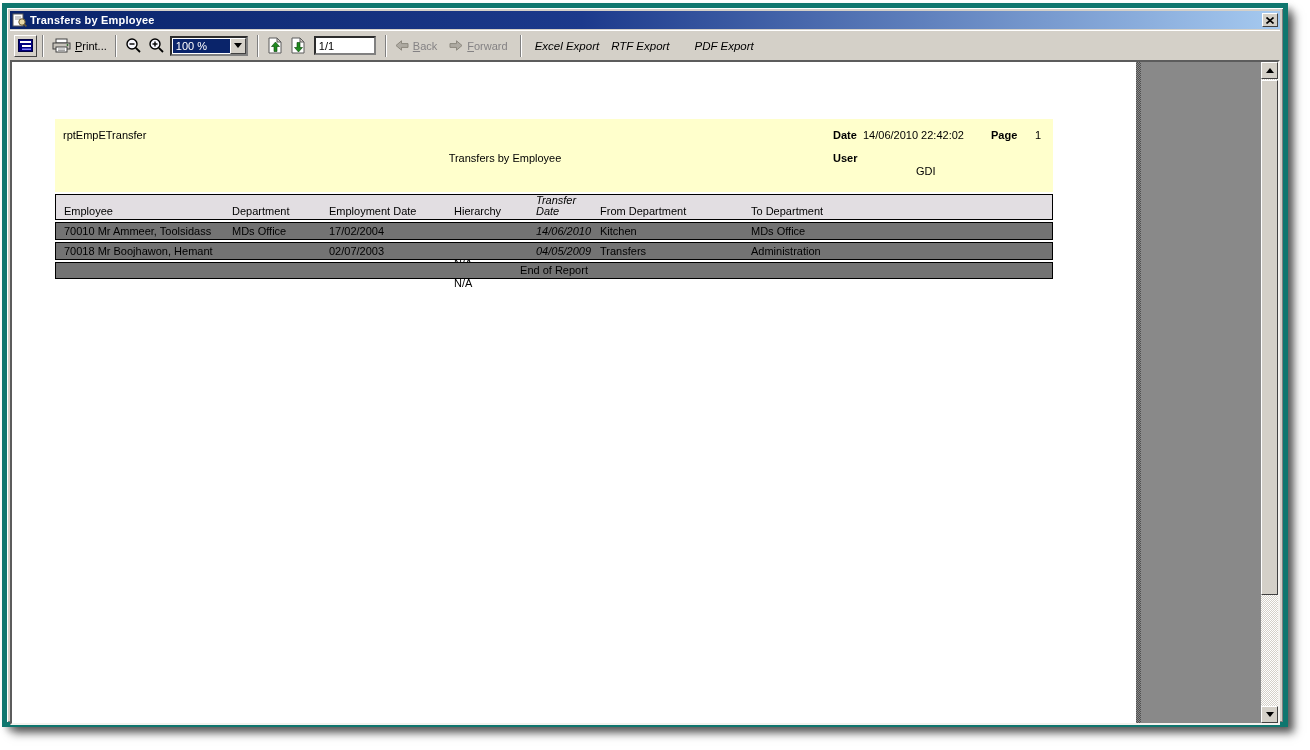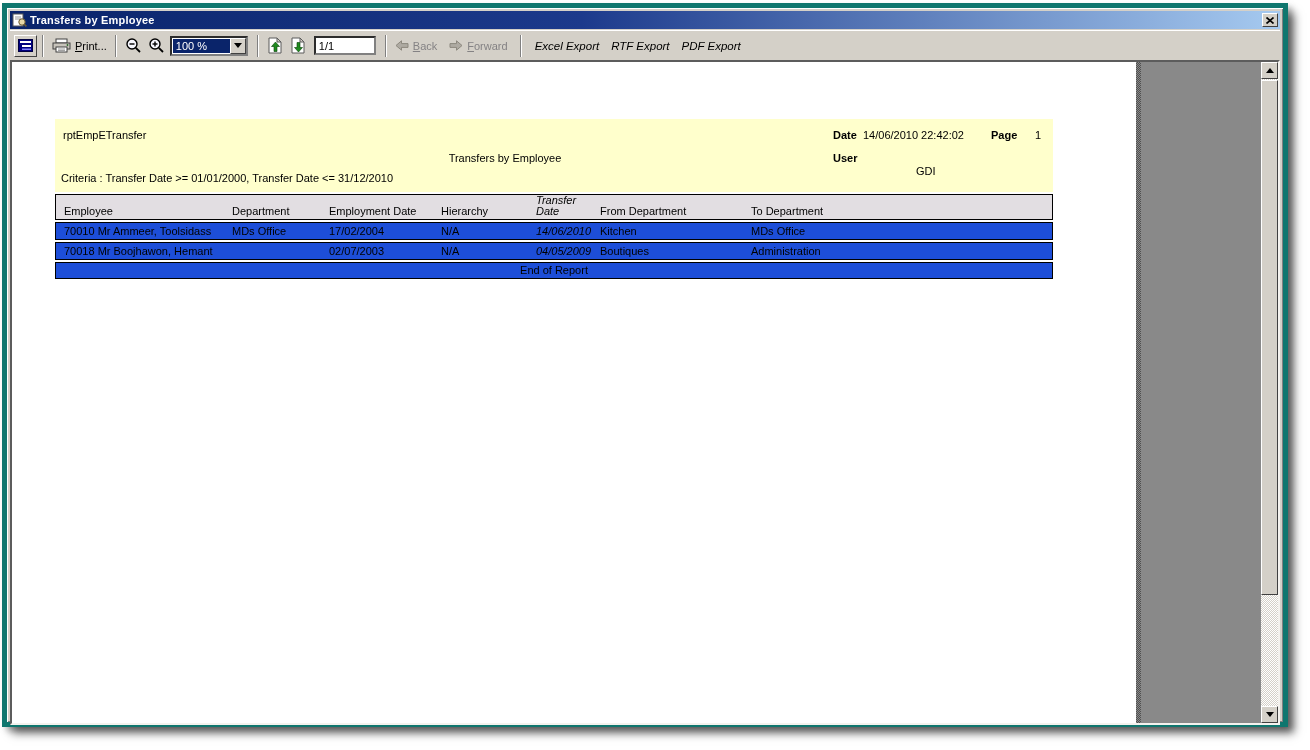--- a/index.html
+++ b/index.html
@@ -73,33 +73,33 @@
   .band .subtitle { position:absolute; left:0; top:33px; width:900px; text-align:center; }
   .band .lbl { font-weight:bold; }
   .date-lbl { position:absolute; left:778px; top:10px; }
   .date-val { position:absolute; left:808px; top:10px; }
   .page-lbl { position:absolute; left:936px; top:10px; }
   .page-val { position:absolute; left:960px; top:10px; width:26px; text-align:right; }
   .user-lbl { position:absolute; left:778px; top:33px; }
   .user-val { position:absolute; left:861px; top:33px;margin-top:13px; }
   .criteria { position:absolute; left:6px; top:53px; }
 
-  .trow { position:absolute; left:43px; width:998px; background:#1d4ed8; border:1px solid #000; }
+  .trow { position:absolute; left:43px; width:998px; background:#737373; border:1px solid #000; }
   .thead { top:132px; height:26px; background:#e2dee2; }
   .r0 { top:160px; height:18px; }
   .r1 { top:180px; height:18px; }
   .tfoot { top:200px; height:17px; text-align:center; line-height:15px; }
 
   .cell { position:absolute; overflow:hidden; white-space:nowrap; }
   .thead .cell { bottom:2px; white-space:normal; line-height:11px; }
   .trow:not(.thead) .cell { top:2px; line-height:13px; }
   .c0 { left:8px;   width:165px; }
   .c1 { left:176px; width:94px; }
   .c2 { left:273px; width:100px; }
-  .c3 { left:385px; width:98px; }
+  .c3 { left:398px; width:98px;margin-top:32px; }
   .c4 { left:480px; width:57px;font-style:italic; }
   .c5 { left:544px; width:148px; }
   .c6 { left:695px; width:295px; }
 </style>
 </head>
 <body>
 
 <div class="window">
 
   <div class="titlebar">
@@ -194,36 +194,35 @@
     <span class="tb-btn disabled" style="margin-left:6px">
       <svg width="14" height="11" viewBox="0 0 14 11">
         <path d="M13,5.5 L7.5,0.8 v2.8 h-6.5 v3.8 h6.5 v2.8 z" fill="#aeaaa2" stroke="#8c887e"></path>
       </svg>
       <span><span class="u">F</span><span>orward</span></span>
     </span>
     <span class="sep" style="margin-left:9px"></span>
 
     <span class="export-btn">Excel Export</span>
     <span class="export-btn" style="margin-left:2px">RTF Export</span>
-    <span class="export-btn" style="margin-left:2px">PDF Export</span>
+    <span class="export-btn" style="margin-left:15px">PDF Export</span>
   </div>
 
   <div class="content">
     <div class="page">
 
       <div class="band">
         <span class="rpt-name">rptEmpETransfer</span>
         <div class="subtitle">Transfers by Employee</div>
         <span class="lbl date-lbl">Date</span>
         <span class="date-val">14/06/2010 22:42:02</span>
         <span class="lbl page-lbl">Page</span>
         <span class="page-val">1</span>
         <span class="lbl user-lbl">User</span>
         <span class="user-val">GDI</span>
-        <span class="criteria">Criteria : Transfer Date &gt;= 01/01/2000, Transfer Date &lt;= 31/12/2010</span>
       </div>
 
       <div class="trow thead">
         <span class="cell c0">Employee</span>
         <span class="cell c1">Department</span>
         <span class="cell c2">Employment Date</span>
         <span class="cell c3">Hierarchy</span>
         <span class="cell c4">Transfer Date</span>
         <span class="cell c5">From Department</span>
         <span class="cell c6">To Department</span>
@@ -237,21 +236,21 @@
         <span class="cell c4">14/06/2010</span>
         <span class="cell c5">Kitchen</span>
         <span class="cell c6">MDs Office</span>
       </div>
       <div class="trow r1">
         <span class="cell c0">70018 Mr Boojhawon, Hemant</span>
         <span class="cell c1"></span>
         <span class="cell c2">02/07/2003</span>
         <span class="cell c3">N/A</span>
         <span class="cell c4">04/05/2009</span>
-        <span class="cell c5">Boutiques</span>
+        <span class="cell c5">Transfers</span>
         <span class="cell c6">Administration</span>
       </div>
 
       <div class="trow tfoot">End of Report</div>
     </div>
 
     <div class="page-shadow"></div>
 
     <div class="vscroll">
       <span class="sb-btn sb-up">

